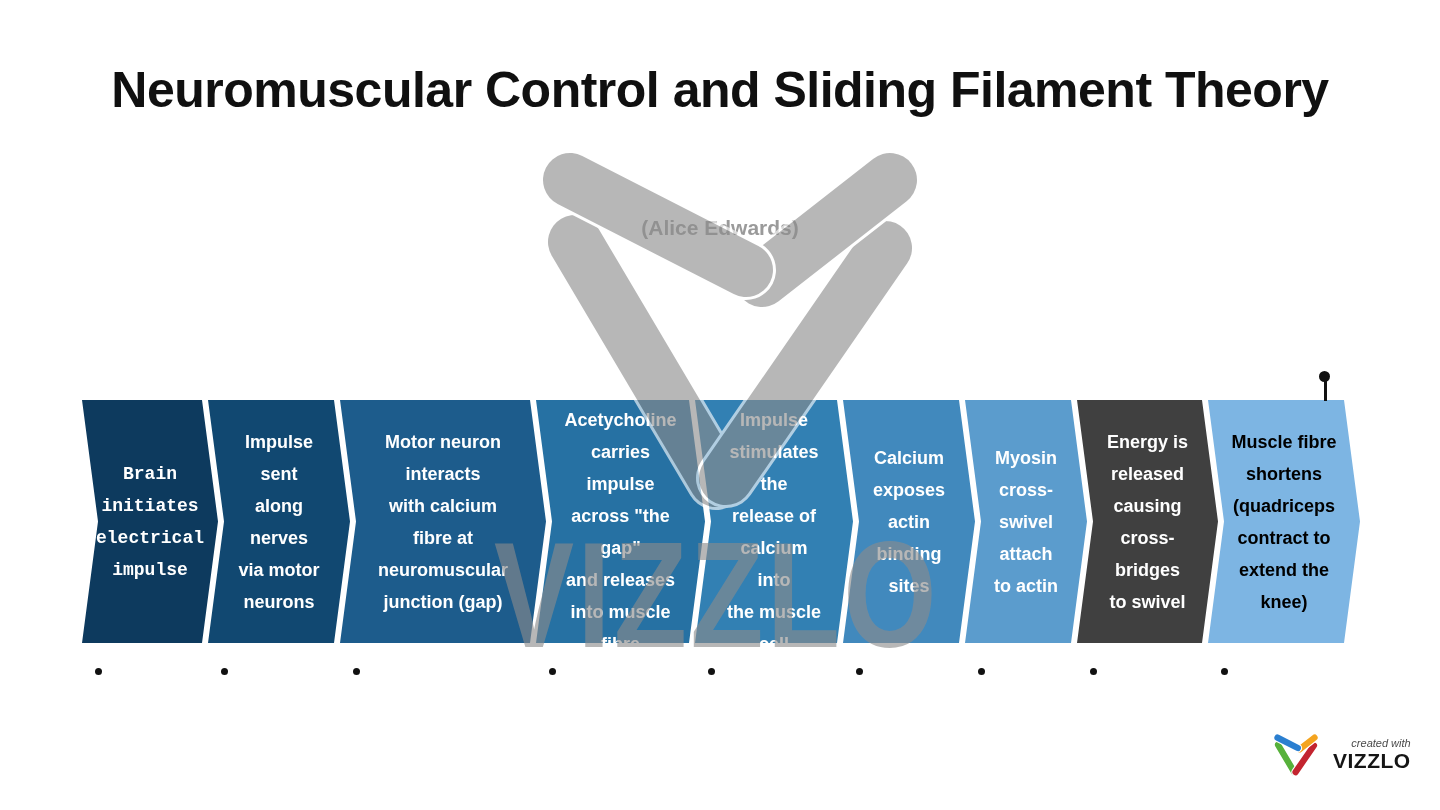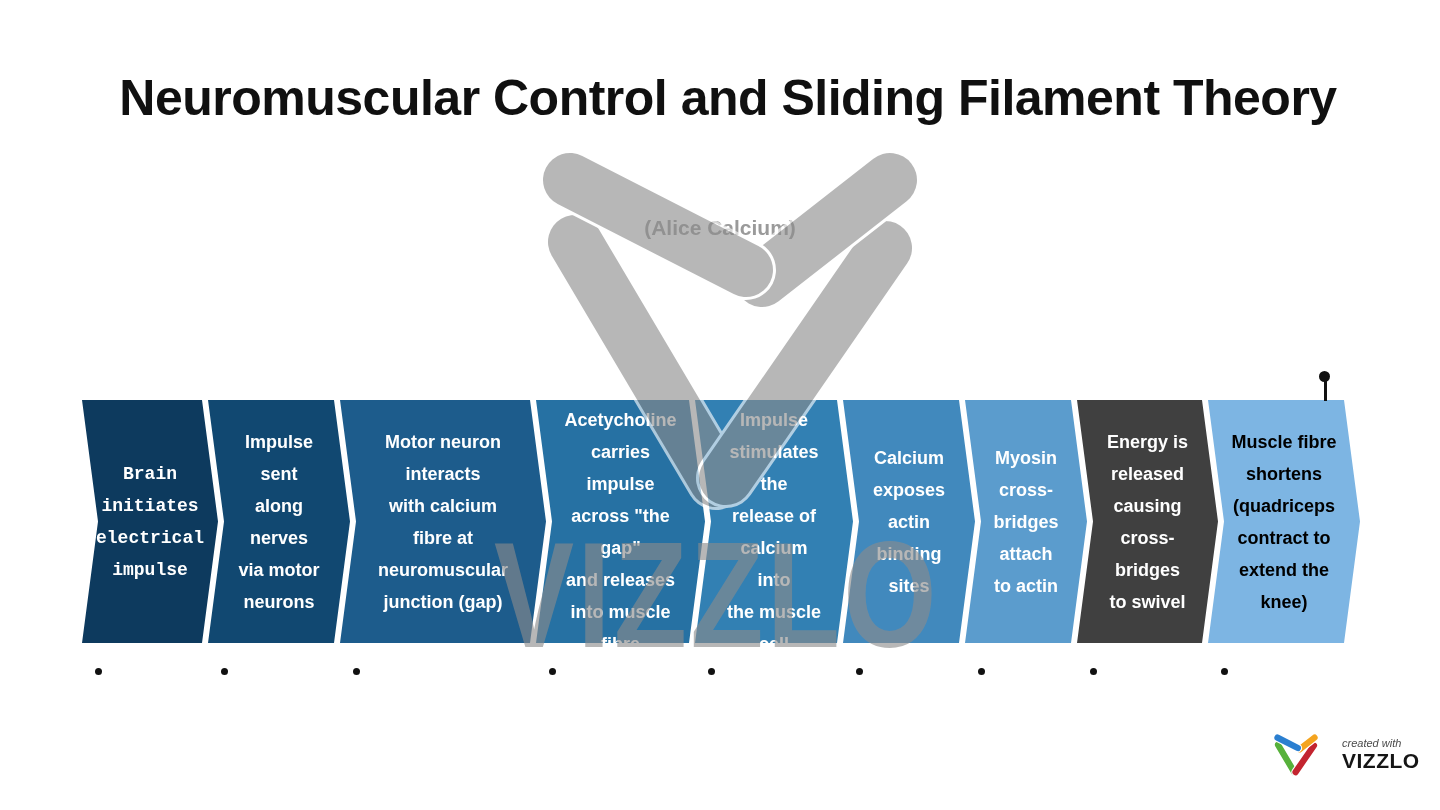--- a/index.html
+++ b/index.html
@@ -1,21 +1,21 @@
 <!DOCTYPE html>
 <html><head>
 <meta charset="utf-8">
 <style>
   html,body { margin:0; padding:0; background:#ffffff; }
   .canvas {
     position:relative; width:1440px; height:810px; overflow:hidden;
     background:#ffffff; font-family:"Liberation Sans", sans-serif;
   }
   .title {
-    position:absolute; left:70px; top:54px; width:1300px; margin:8px;
+    position:absolute; left:70px; top:54px; width:1300px; margin:0;
     font-size:50px; line-height:73px; font-weight:bold; letter-spacing:-0.5px;
     color:#101010; text-align:center; z-index:10;
   }
   .subtitle {
     position:absolute; left:0; top:216px; width:1440px; text-align:center;
     font-size:21px; font-weight:bold; color:#9a9a9a; z-index:3;
   }
   .band { position:absolute; left:0; top:400px; width:1440px; height:243px; z-index:2; }
   .step {
     position:absolute; top:0; height:243px;
@@ -35,30 +35,30 @@
     position:absolute; left:494px; top:520px; z-index:5; pointer-events:none;
     font-size:150px; line-height:1; font-weight:bold; letter-spacing:4px;
     color:#8c8c8c; opacity:0.62;
     transform:scaleX(0.8); transform-origin:left top;
   }
   .brand {
     position:absolute; left:1274px; top:734px; display:flex; align-items:center;
     text-decoration:none; z-index:20; cursor:pointer;
   }
   .brand-mark { width:44px; height:42px; display:block; }
-  .brand-text { margin-left:24px; }
+  .brand-text { margin-left:15px;text-align:right; }
   .brand-tagline { font-size:11px; font-style:italic; color:#4a4a4a; line-height:12px; }
   .brand-name { font-size:21px; font-weight:800; color:#151515; letter-spacing:0.5px; line-height:24px; }
 </style>
 </head>
 <body>
 
 <div class="canvas">
   <h1 class="title">Neuromuscular Control and Sliding Filament Theory</h1>
-  <div class="subtitle">(Alice Calcium)</div>
+  <div class="subtitle">(Alice Edwards)</div>
 
   <div class="band">
       <div class="step" style="left: 82px; width: 136px; background: rgb(13, 58, 94); clip-path: polygon(0px 0px, calc(100% - 16px) 0px, 100% 50%, calc(100% - 16px) 100%, 0px 100%, 16px 50%); font-family: Liberation Mono, monospace;">
         <div class="step-label" style="color: rgb(255, 255, 255);">Brain
 initiates
 electrical
 impulse</div>
       </div>
       <div class="dot" style="background: rgb(17, 17, 17); left: 95px;"></div>
       <div class="step" style="left: 208px; width: 142px; background: rgb(17, 72, 113); clip-path: polygon(0px 0px, calc(100% - 16px) 0px, 100% 50%, calc(100% - 16px) 100%, 0px 100%, 16px 50%);">
@@ -105,21 +105,21 @@
         <div class="step-label" style="color: rgb(255, 255, 255);">Calcium
 exposes
 actin
 binding
 sites</div>
       </div>
       <div class="dot" style="background: rgb(17, 17, 17); left: 856px;"></div>
       <div class="step" style="left: 965px; width: 122px; background: rgb(91, 156, 205); clip-path: polygon(0px 0px, calc(100% - 16px) 0px, 100% 50%, calc(100% - 16px) 100%, 0px 100%, 16px 50%);">
         <div class="step-label" style="color: rgb(255, 255, 255);">Myosin
 cross-
-bridges
+swivel
 attach
 to actin</div>
       </div>
       <div class="dot" style="background: rgb(17, 17, 17); left: 978px;"></div>
       <div class="step" style="left: 1077px; width: 141px; background: #404040; clip-path: polygon(0px 0px, calc(100% - 16px) 0px, 100% 50%, calc(100% - 16px) 100%, 0px 100%, 16px 50%);">
         <div class="step-label" style="color: rgb(255, 255, 255);">Energy is
 released
 causing
 cross-
 bridges

